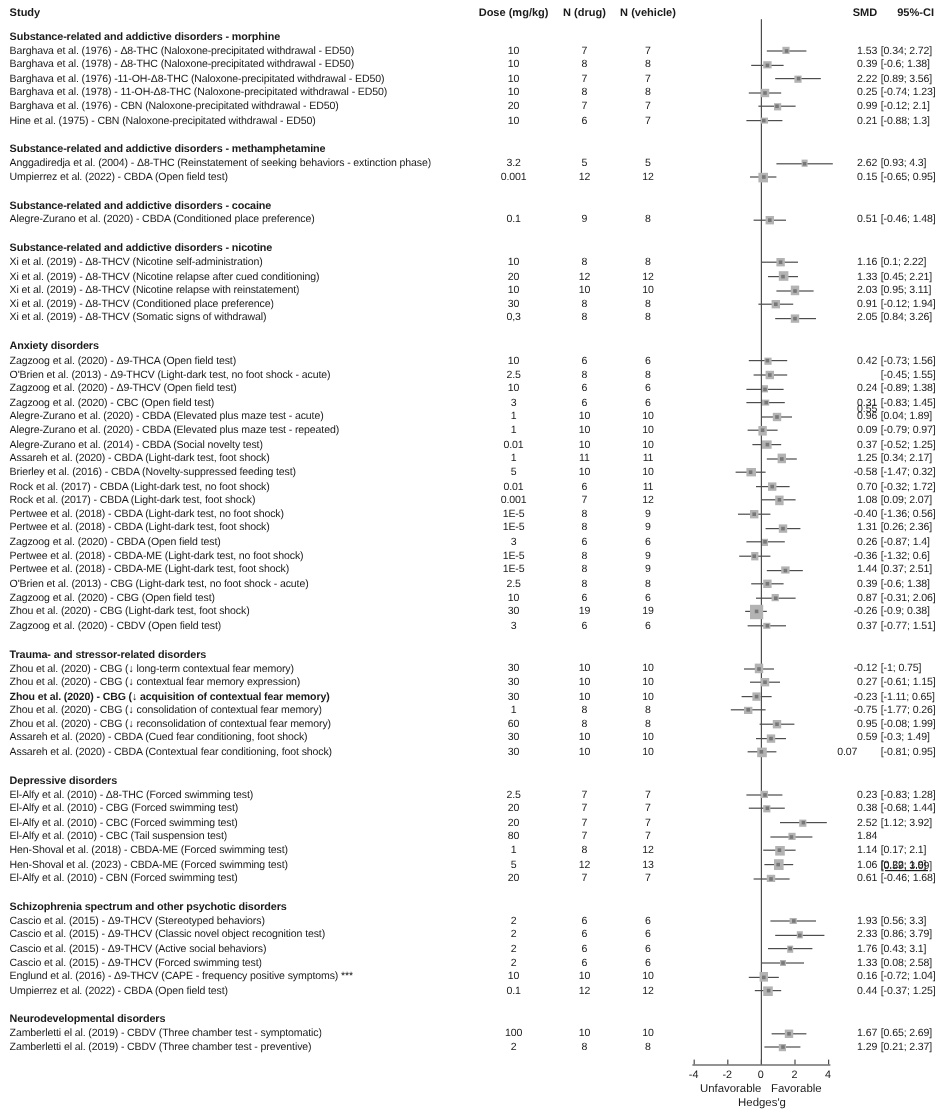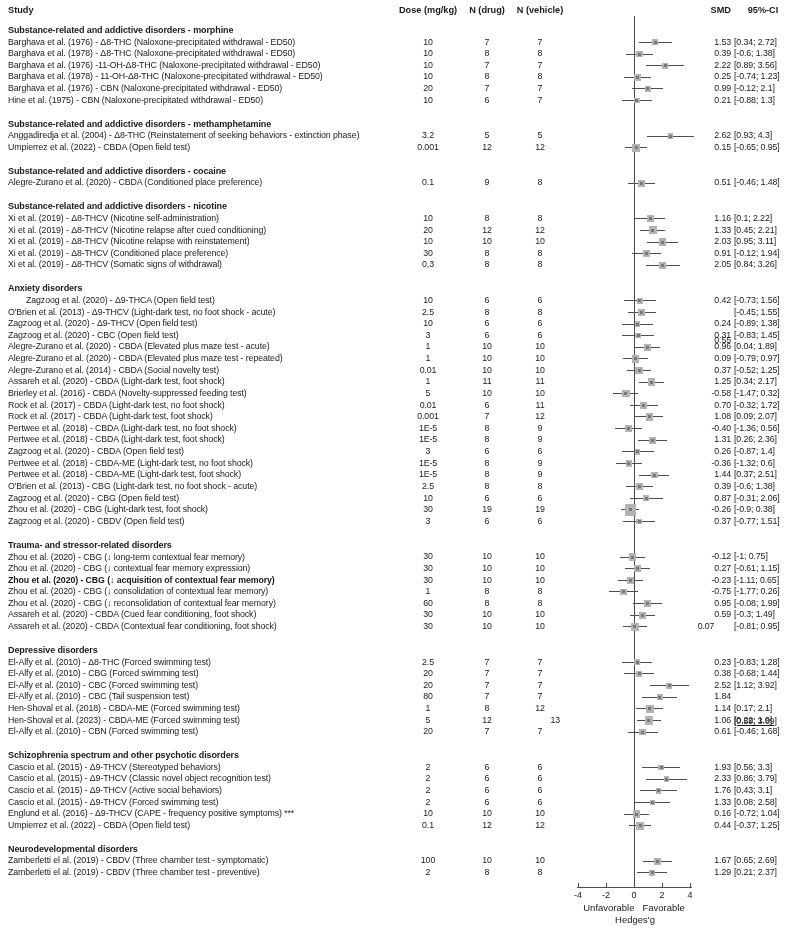--- a/index.html
+++ b/index.html
@@ -173,21 +173,21 @@
       <div class="line study" style="top: 259.44px;">Xi et al. (2019) - Δ8-THCV (Somatic signs of withdrawal)</div>
       <div class="line dose" style="top: 259.44px;">0,3</div>
       <div class="line ndrug" style="top: 259.44px;">8</div>
       <div class="line nveh" style="top: 259.44px;">8</div>
       <div class="line smd" style="top: 259.44px;">2.05</div>
       <div class="line ci" style="top: 259.44px;">[0.84; 3.26]</div>
       <div class="ciline" style="left: 645.76px; width: 33.88px; top: 264.74px; background: rgb(77, 77, 77);"></div>
       <div class="sq" style="left: 659.42px; top: 261.96px; width: 6.56px; height: 6.56px; background: rgb(179, 179, 179);"></div>
       <div class="sqc" style="left: 661.2px; top: 263.74px; width: 3px; height: 3px; background: rgb(120, 120, 120);"></div>
       <div class="line sec" style="top: 283.36px;">Anxiety disorders</div>
-      <div class="line study" style="top: 294.98px; margin-left: 18px;">Zagzoog et al. (2020) - Δ9-THCA (Open field test)</div>
+      <div class="line study" style="top: 294.98px;">Zagzoog et al. (2020) - Δ9-THCA (Open field test)</div>
       <div class="line dose" style="top: 294.98px;">10</div>
       <div class="line ndrug" style="top: 294.98px;">6</div>
       <div class="line nveh" style="top: 294.98px;">6</div>
       <div class="line smd" style="top: 294.98px;">0.42</div>
       <div class="line ci" style="top: 294.98px;">[-0.73; 1.56]</div>
       <div class="ciline" style="left: 623.78px; width: 32.06px; top: 300.28px; background: rgb(77, 77, 77);"></div>
       <div class="sq" style="left: 637.02px; top: 297.92px; width: 5.72px; height: 5.72px; background: rgb(179, 179, 179);"></div>
       <div class="sqc" style="left: 638.38px; top: 299.28px; width: 3px; height: 3px; background: rgb(120, 120, 120);"></div>
       <div class="line study" style="top: 306.6px;">O'Brien et al. (2013) - Δ9-THCV (Light-dark test, no foot shock - acute)</div>
       <div class="line dose" style="top: 306.6px;">2.5</div>
@@ -466,21 +466,21 @@
       <div class="line ndrug" style="top: 703.04px;">8</div>
       <div class="line nveh" style="top: 703.04px;">12</div>
       <div class="line smd" style="top: 703.04px;">1.14</div>
       <div class="line ci" style="top: 703.04px;">[0.17; 2.1]</div>
       <div class="ciline" style="left: 636.38px; width: 27.02px; top: 708.34px; background: rgb(77, 77, 77);"></div>
       <div class="sq" style="left: 646.26px; top: 705.14px; width: 7.4px; height: 7.4px; background: rgb(179, 179, 179);"></div>
       <div class="sqc" style="left: 648.46px; top: 707.34px; width: 3px; height: 3px; background: rgb(120, 120, 120);"></div>
       <div class="line study" style="top: 714.66px;">Hen-Shoval et al. (2023) - CBDA-ME (Forced swimming test)</div>
       <div class="line dose" style="top: 714.66px;">5</div>
       <div class="line ndrug" style="top: 714.66px;">12</div>
-      <div class="line nveh" style="top: 714.66px; text-align: right;">13</div>
+      <div class="line nveh" style="top: 714.66px;">13</div>
       <div class="line smd" style="top: 714.66px;">1.06</div>
       <div class="line ci" style="top: 714.66px;">[0.22; 1.9]</div>
       <div class="ciline" style="left: 637.08px; width: 23.52px; top: 719.96px; background: rgb(77, 77, 77);"></div>
       <div class="sq" style="left: 644.615px; top: 716.235px; width: 8.45px; height: 8.45px; background: rgb(179, 179, 179);"></div>
       <div class="sqc" style="left: 647.34px; top: 718.96px; width: 3px; height: 3px; background: rgb(120, 120, 120);"></div>
       <div class="line study" style="top: 726.28px;">El-Alfy et al. (2010) - CBN (Forced swimming test)</div>
       <div class="line dose" style="top: 726.28px;">20</div>
       <div class="line ndrug" style="top: 726.28px;">7</div>
       <div class="line nveh" style="top: 726.28px;">7</div>
       <div class="line smd" style="top: 726.28px;">0.61</div>

